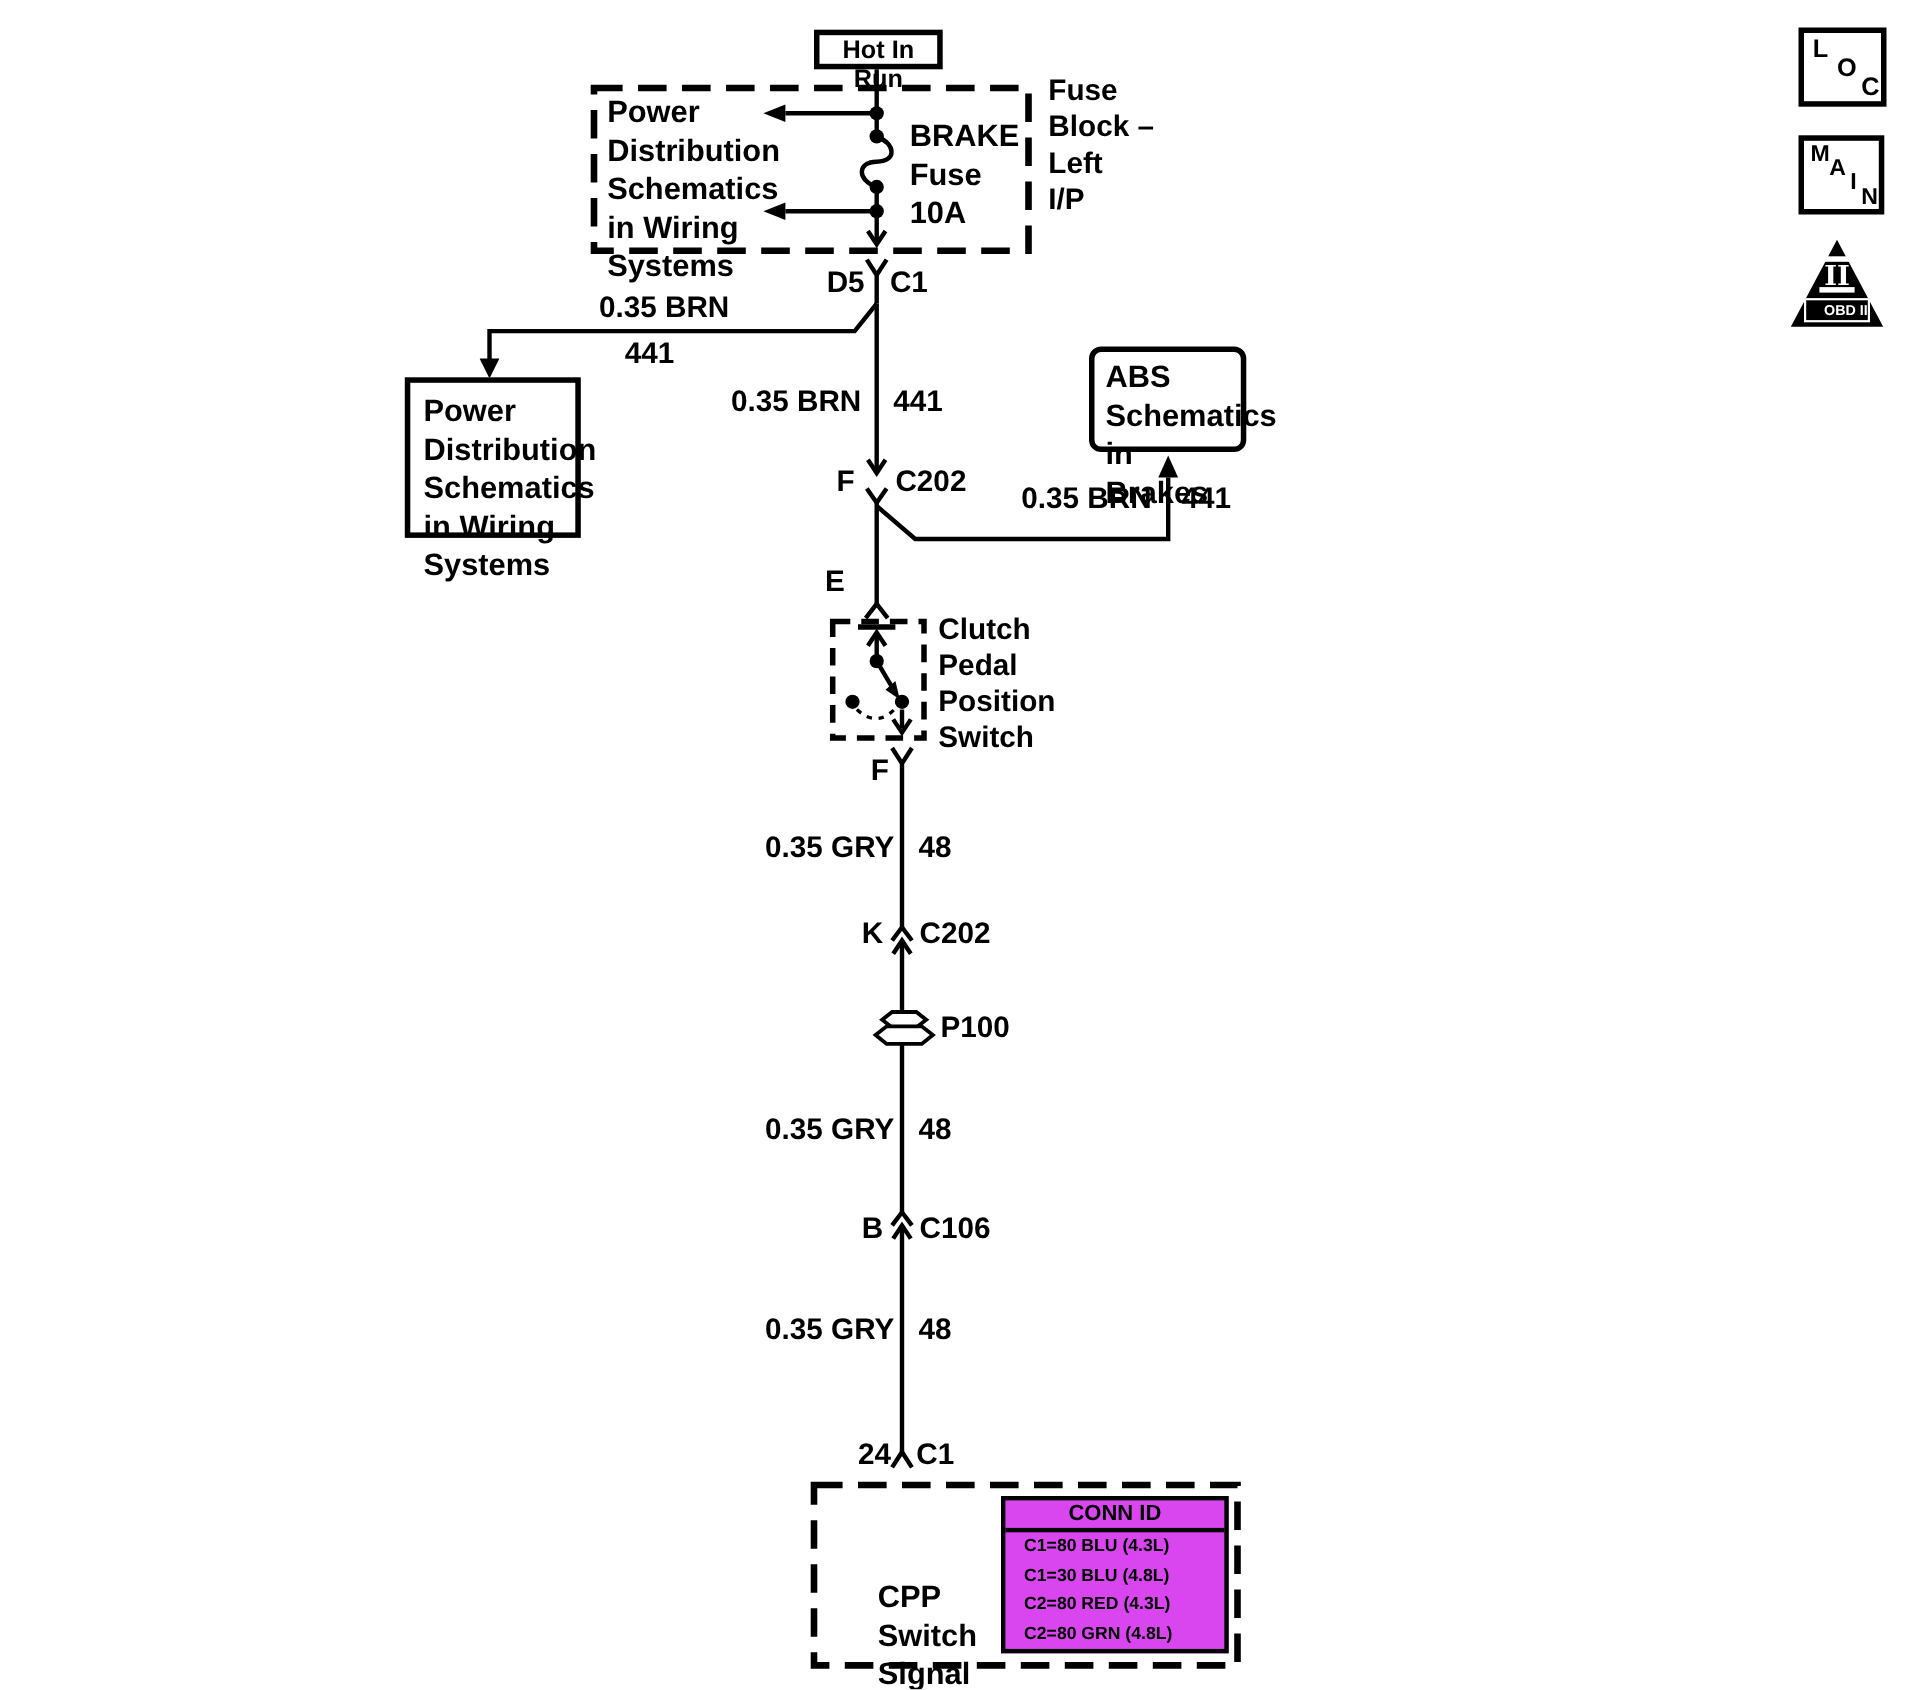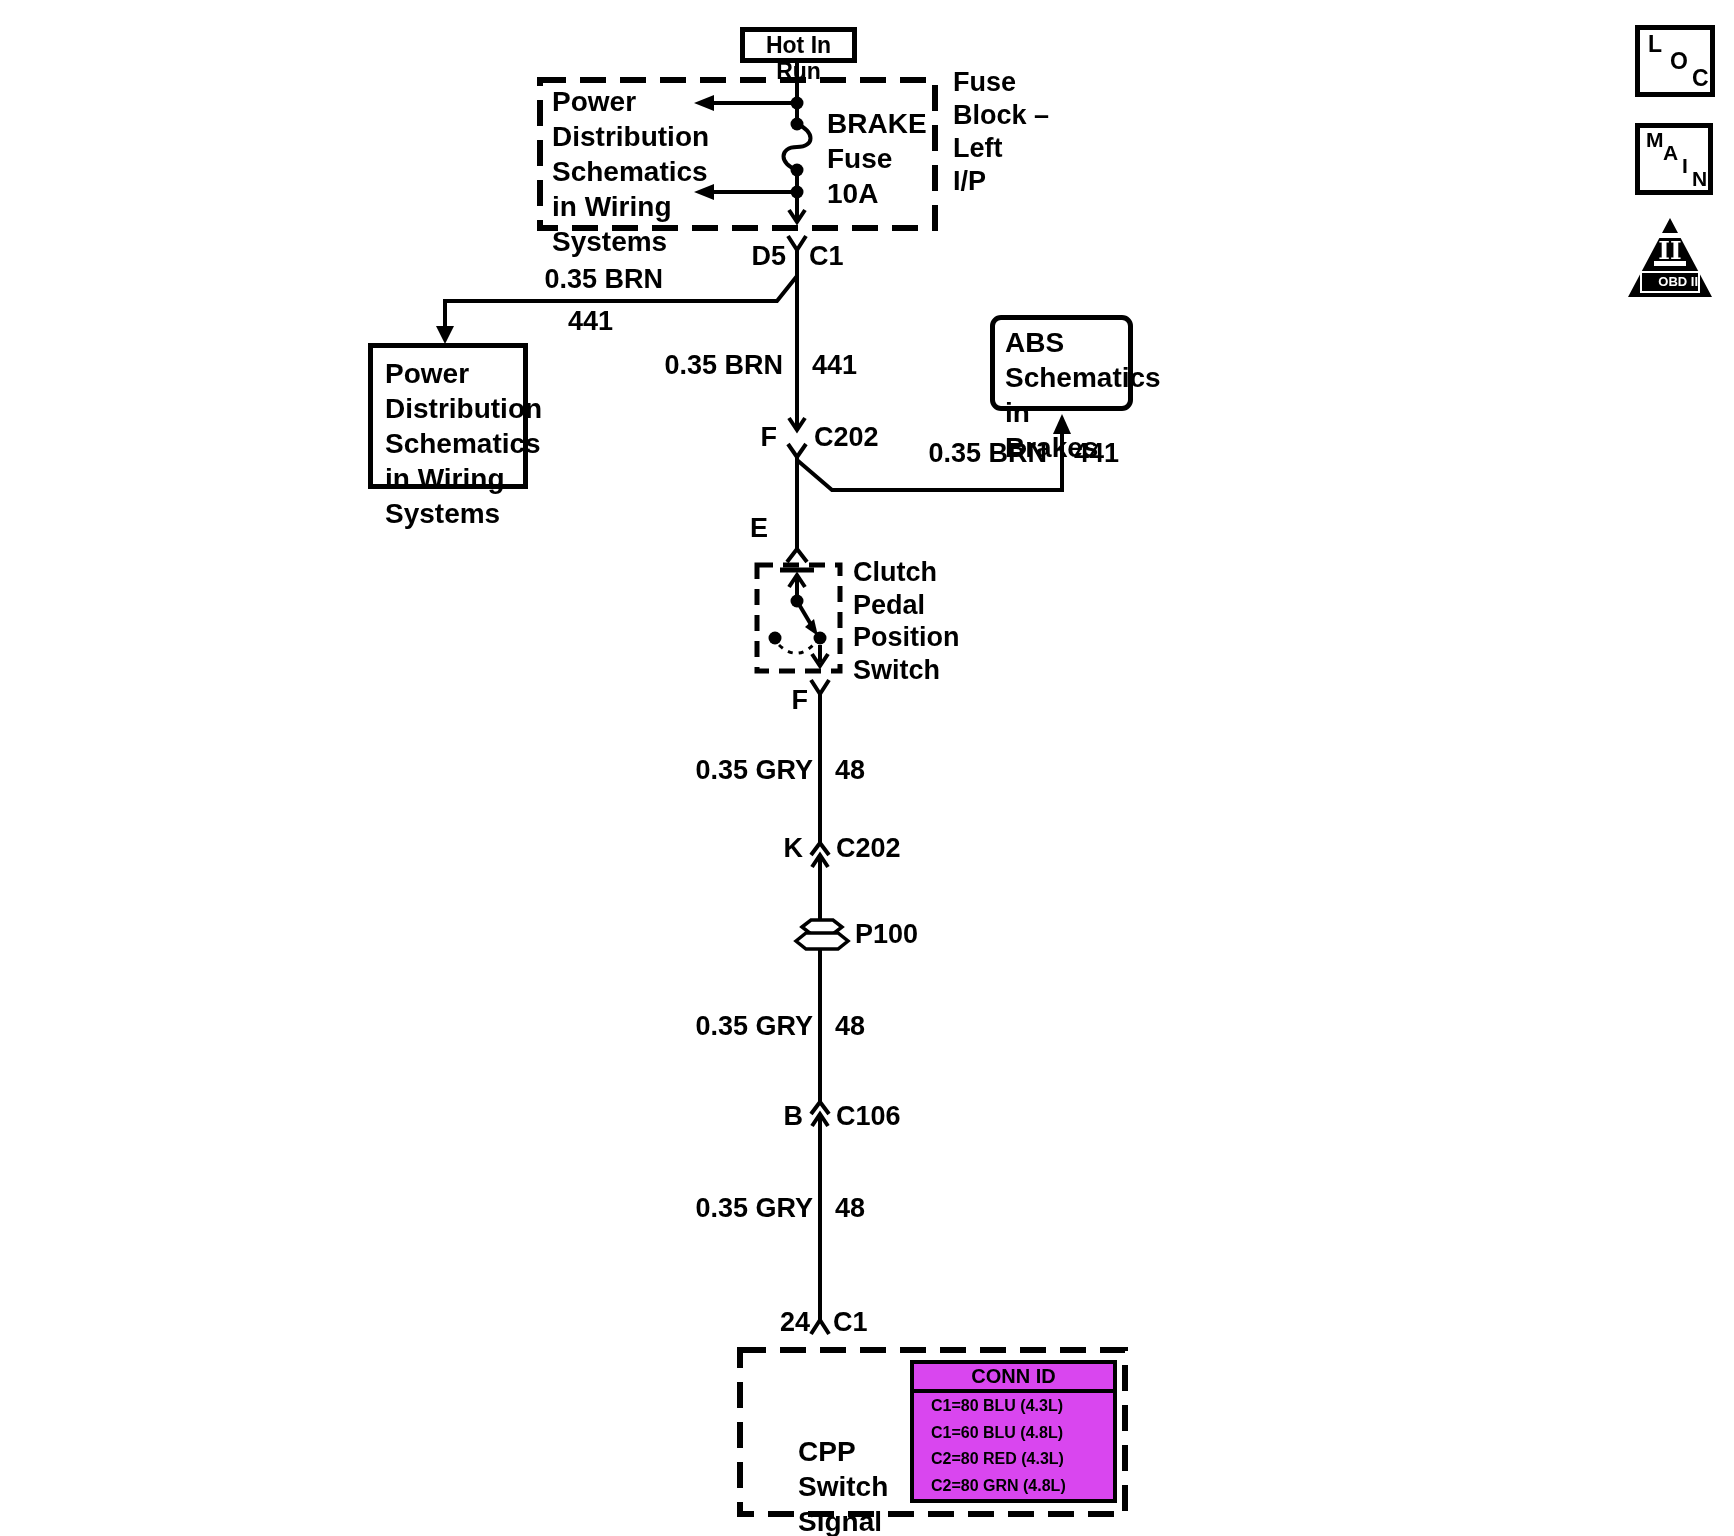--- a/index.html
+++ b/index.html
@@ -225,21 +225,21 @@
   <div class="lbl big ralign" style="right:924px;top:1306px">24</div>
   <div class="lbl big" style="left:833px;top:1306px">C1</div>
 
   <div class="lbl small" style="left:798px;top:1434px">CPP
 Switch
 Signal</div>
 
   <div id="conn-table">
     <div class="hdr">CONN ID</div>
     <div class="row">C1=80 BLU (4.3L)</div>
-    <div class="row">C1=60 BLU (4.8L)</div>
+    <div class="row">C1=30 BLU (4.8L)</div>
     <div class="row">C2=80 RED (4.3L)</div>
     <div class="row">C2=80 GRN (4.8L)</div>
   </div>
 
 
   <div class="badge" id="loc-badge">
     <span style="left:8px;top:1px">L</span>
     <span style="left:30px;top:18px">O</span>
     <span style="left:52px;top:35px">C</span>
   </div>

